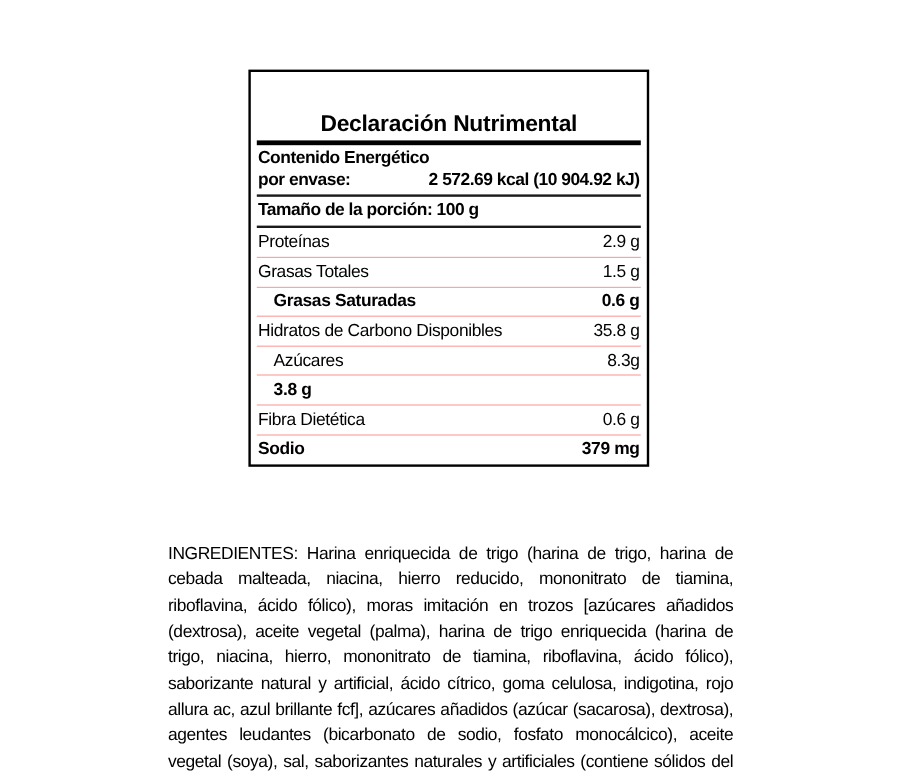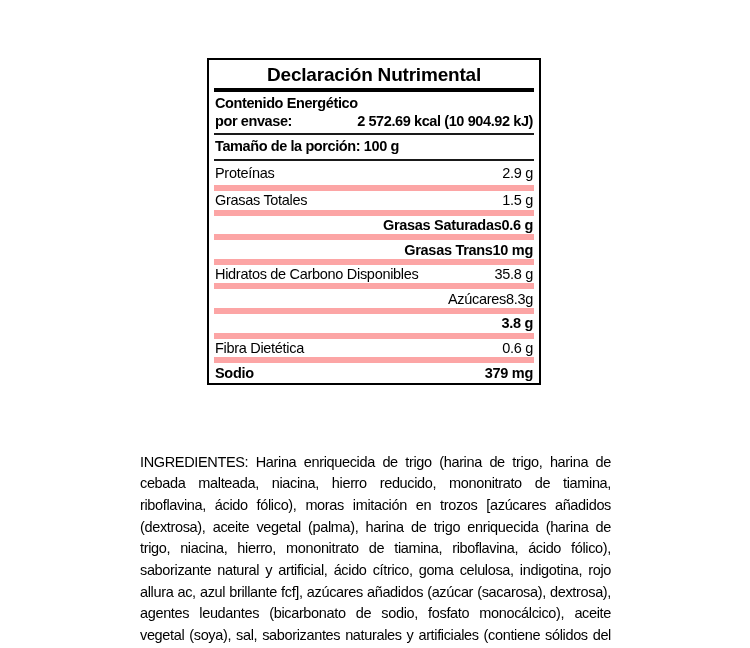--- a/index.html
+++ b/index.html
@@ -26,20 +26,21 @@
     background: #fff;
     padding: 0 5px 1px 5px;
   }
   .nb-title {
     text-align: center;
     font-weight: bold;
     font-size: 19px;
     line-height: 23px;
     padding: 3px 0 2px 0;
     letter-spacing: -0.2px;
+    margin-top: 29px;
   }
   .nb-thickbar {
     height: 4px;
     background: #000;
   }
   .nb-block {
     font-weight: bold;
     font-size: 14.5px;
     line-height: 17.5px;
     letter-spacing: -0.4px;
@@ -60,24 +61,25 @@
     display: flex;
     justify-content: space-between;
     align-items: center;
     height: 24.6px;
     box-sizing: border-box;
     font-size: 14.5px;
     letter-spacing: -0.3px;
     padding: 0 1px;
   }
   .nb-row + .nb-row {
-    border-top: 6px solid #fca5a5;
+    border-top: 1px solid #fca5a5;
+    gap: 26px;
   }
   .nb-row.bold { font-weight: bold; }
-  .nb-row.indent { padding-left: 14px; justify-content: flex-end; }
+  .nb-row.indent { padding-left: 14px; }
   .ingredients {
     position: absolute;
     left: 140px;
     top: 437px;
     width: 471px;
     font-size: 14.5px;
     line-height: 21.7px;
     letter-spacing: -0.35px;
     text-align: justify;
   }
@@ -114,24 +116,20 @@
           <span>2.9 g</span>
         </div>
         <div class="nb-row">
           <span>Grasas Totales</span>
           <span>1.5 g</span>
         </div>
         <div class="nb-row bold indent">
           <span>Grasas Saturadas</span>
           <span>0.6 g</span>
         </div>
-        <div class="nb-row bold indent">
-          <span>Grasas Trans</span>
-          <span>10 mg</span>
-        </div>
         <div class="nb-row">
           <span>Hidratos de Carbono Disponibles</span>
           <span>35.8 g</span>
         </div>
         <div class="nb-row indent">
           <span>Azúcares</span>
           <span>8.3g</span>
         </div>
         <div class="nb-row bold indent">
           <span>3.8 g</span>

